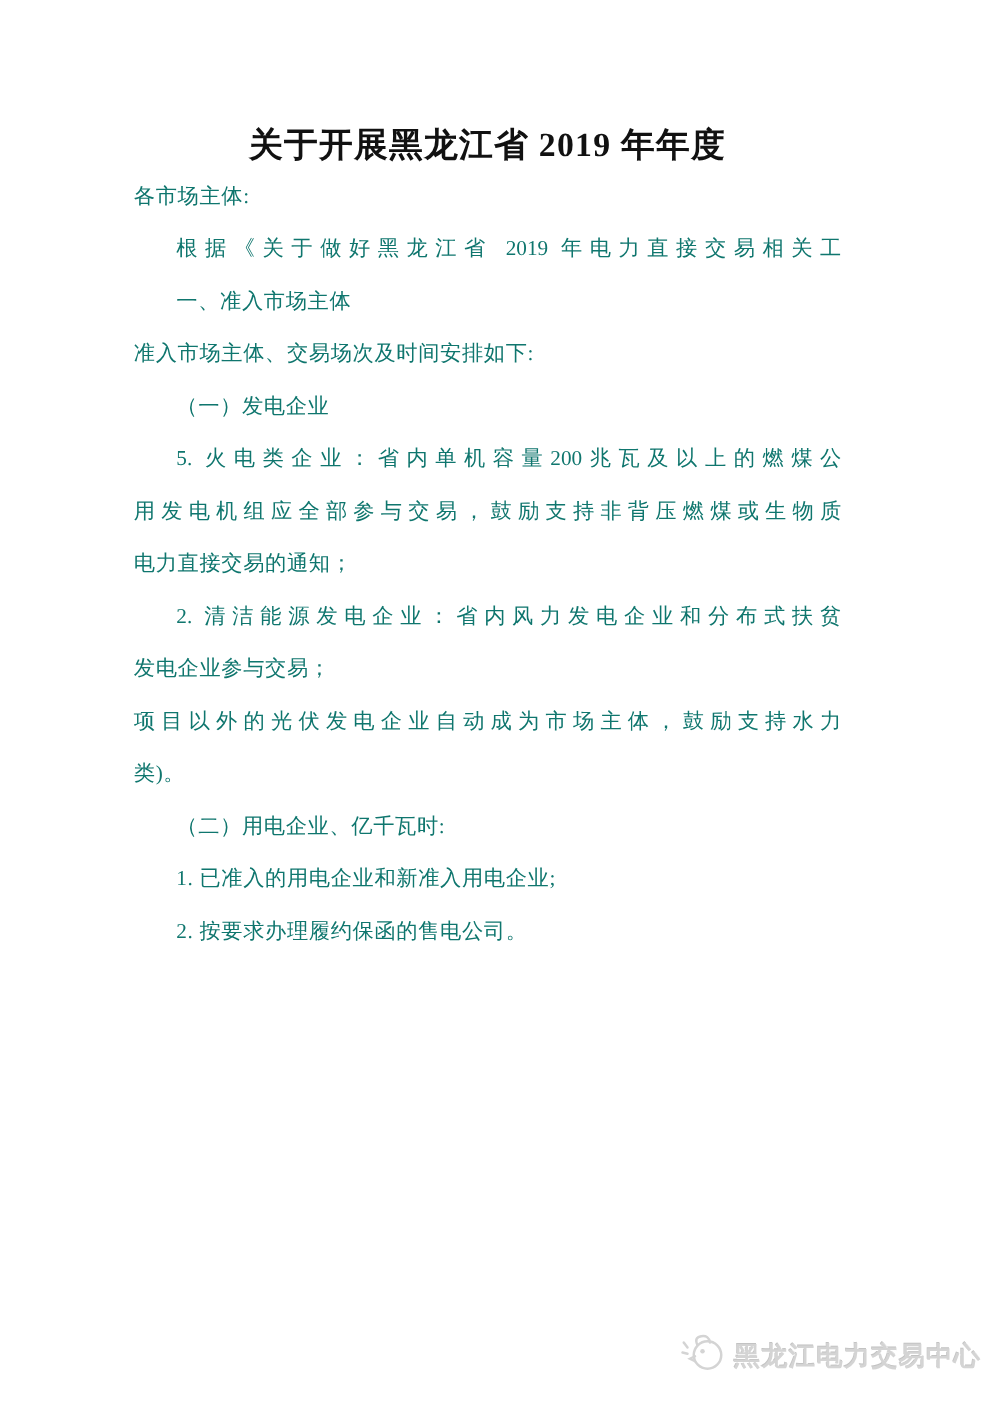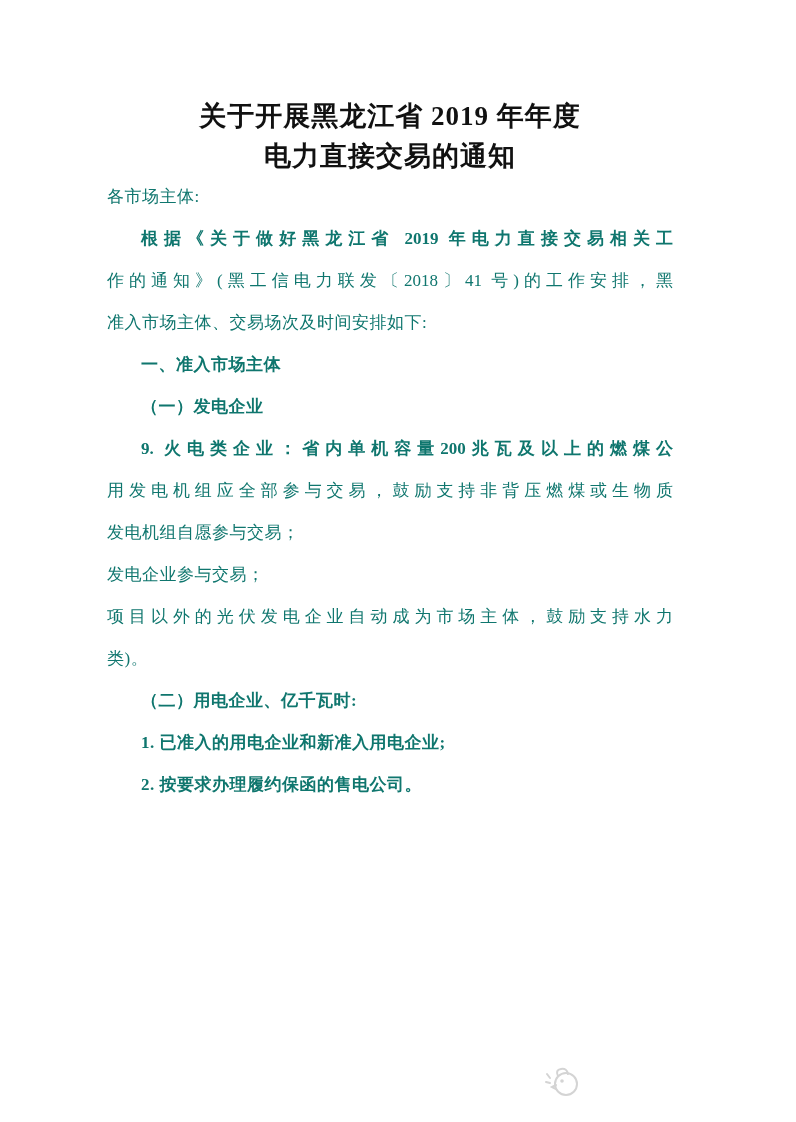--- a/index.html
+++ b/index.html
@@ -26,21 +26,21 @@
     letter-spacing: 1px;
   }
   .doc-body { margin-top: 0; }
   .line {
     font-size: 17px;
     line-height: 42px;
     letter-spacing: 0.5px;
     white-space: nowrap;
     color: #0f766e;
   }
-  .line.indent { text-indent: 2em; font-weight: bold; }
+  .line.indent { text-indent: 2em; }
   .line.fill {
     letter-spacing: 0;
     text-align: justify;
     text-align-last: justify;
     text-justify: inter-character;
   }
   .footer {
     position: absolute;
     top: 1066px;
     left: 544px;
@@ -59,34 +59,33 @@
   }
   .mascot { display: inline-block; }
 </style>
 </head>
 <body>
 
 <div class="page">
 
   <div class="title">
     <div>关于开展黑龙江省 2019 年年度</div>
-    <div>电力直接交易的通知</div>
   </div>
 
   <div class="line">各市场主体:</div>
 
   <div class="doc-body">
       <div class="line indent fill">根据《关于做好黑龙江省 2019 年电力直接交易相关工</div>
-      <div class="line fill">作的通知》(黑工信电力联发〔2018〕41 号)的工作安排，黑</div>
+      <div class="line indent">一、准入市场主体</div>
       <div class="line">准入市场主体、交易场次及时间安排如下:</div>
-      <div class="line indent">一、准入市场主体</div>
       <div class="line indent">（一）发电企业</div>
-      <div class="line indent fill">9. 火电类企业：省内单机容量200兆瓦及以上的燃煤公</div>
+      <div class="line indent fill">5. 火电类企业：省内单机容量200兆瓦及以上的燃煤公</div>
       <div class="line fill">用发电机组应全部参与交易，鼓励支持非背压燃煤或生物质</div>
-      <div class="line">发电机组自愿参与交易；</div>
+      <div class="line">电力直接交易的通知；</div>
+      <div class="line indent fill">2. 清洁能源发电企业：省内风力发电企业和分布式扶贫</div>
       <div class="line">发电企业参与交易；</div>
       <div class="line fill">项目以外的光伏发电企业自动成为市场主体，鼓励支持水力</div>
       <div class="line">类)。</div>
       <div class="line indent">（二）用电企业、亿千瓦时:</div>
       <div class="line indent">1. 已准入的用电企业和新准入用电企业;</div>
       <div class="line indent">2. 按要求办理履约保函的售电公司。</div>
     </div>
 
   <div class="footer">
     <span class="mascot">
@@ -94,15 +93,16 @@
         <g fill="none" stroke="#d4d4d4" stroke-width="2" stroke-linecap="round">
           <path d="M3 8 L6 12"></path>
           <path d="M2 16 L6 17"></path>
           <path d="M14 10 q-3 -6 3 -7 q6 -1 7 5"></path>
           <circle cx="22" cy="18" r="11"></circle>
           <path d="M12 19 l-4 2 l4 2"></path>
         </g>
         <circle cx="18" cy="15" r="1.8" fill="#d4d4d4"></circle>
       </svg>
     </span>
+    <span class="footer-brand">黑龙江电力交易中心</span>
   </div>
 
 </div>
 
 </body></html>

